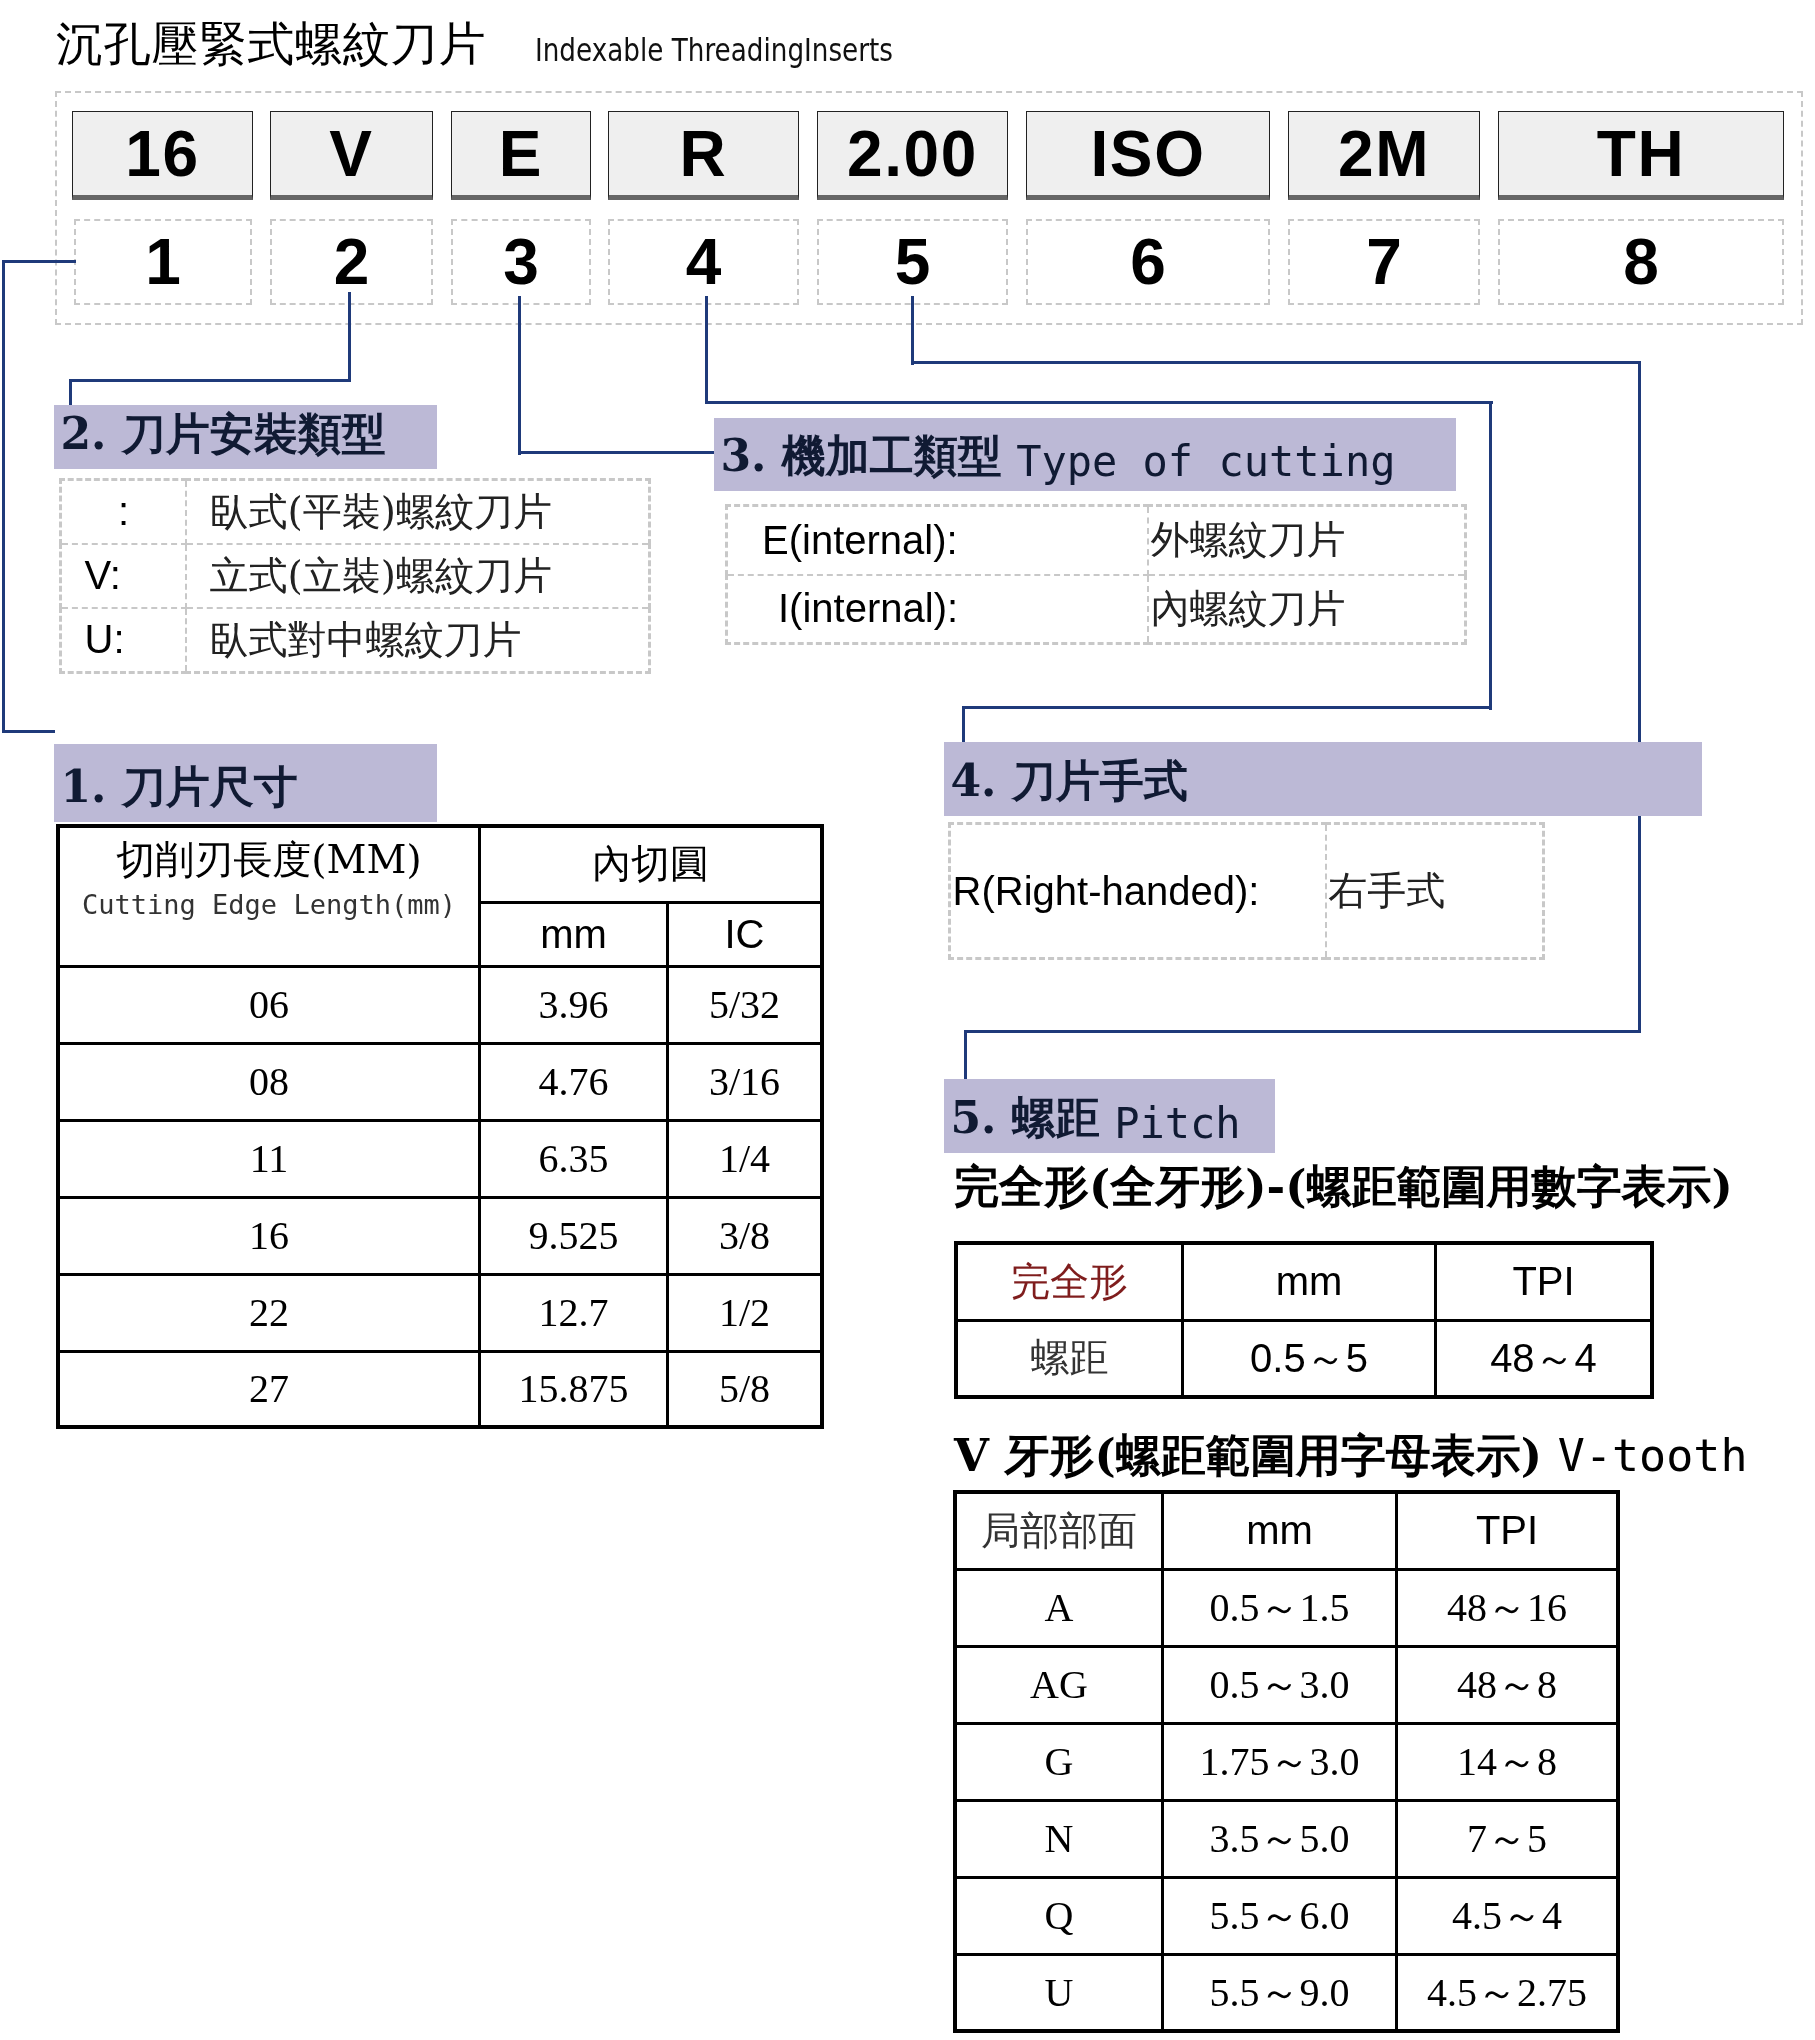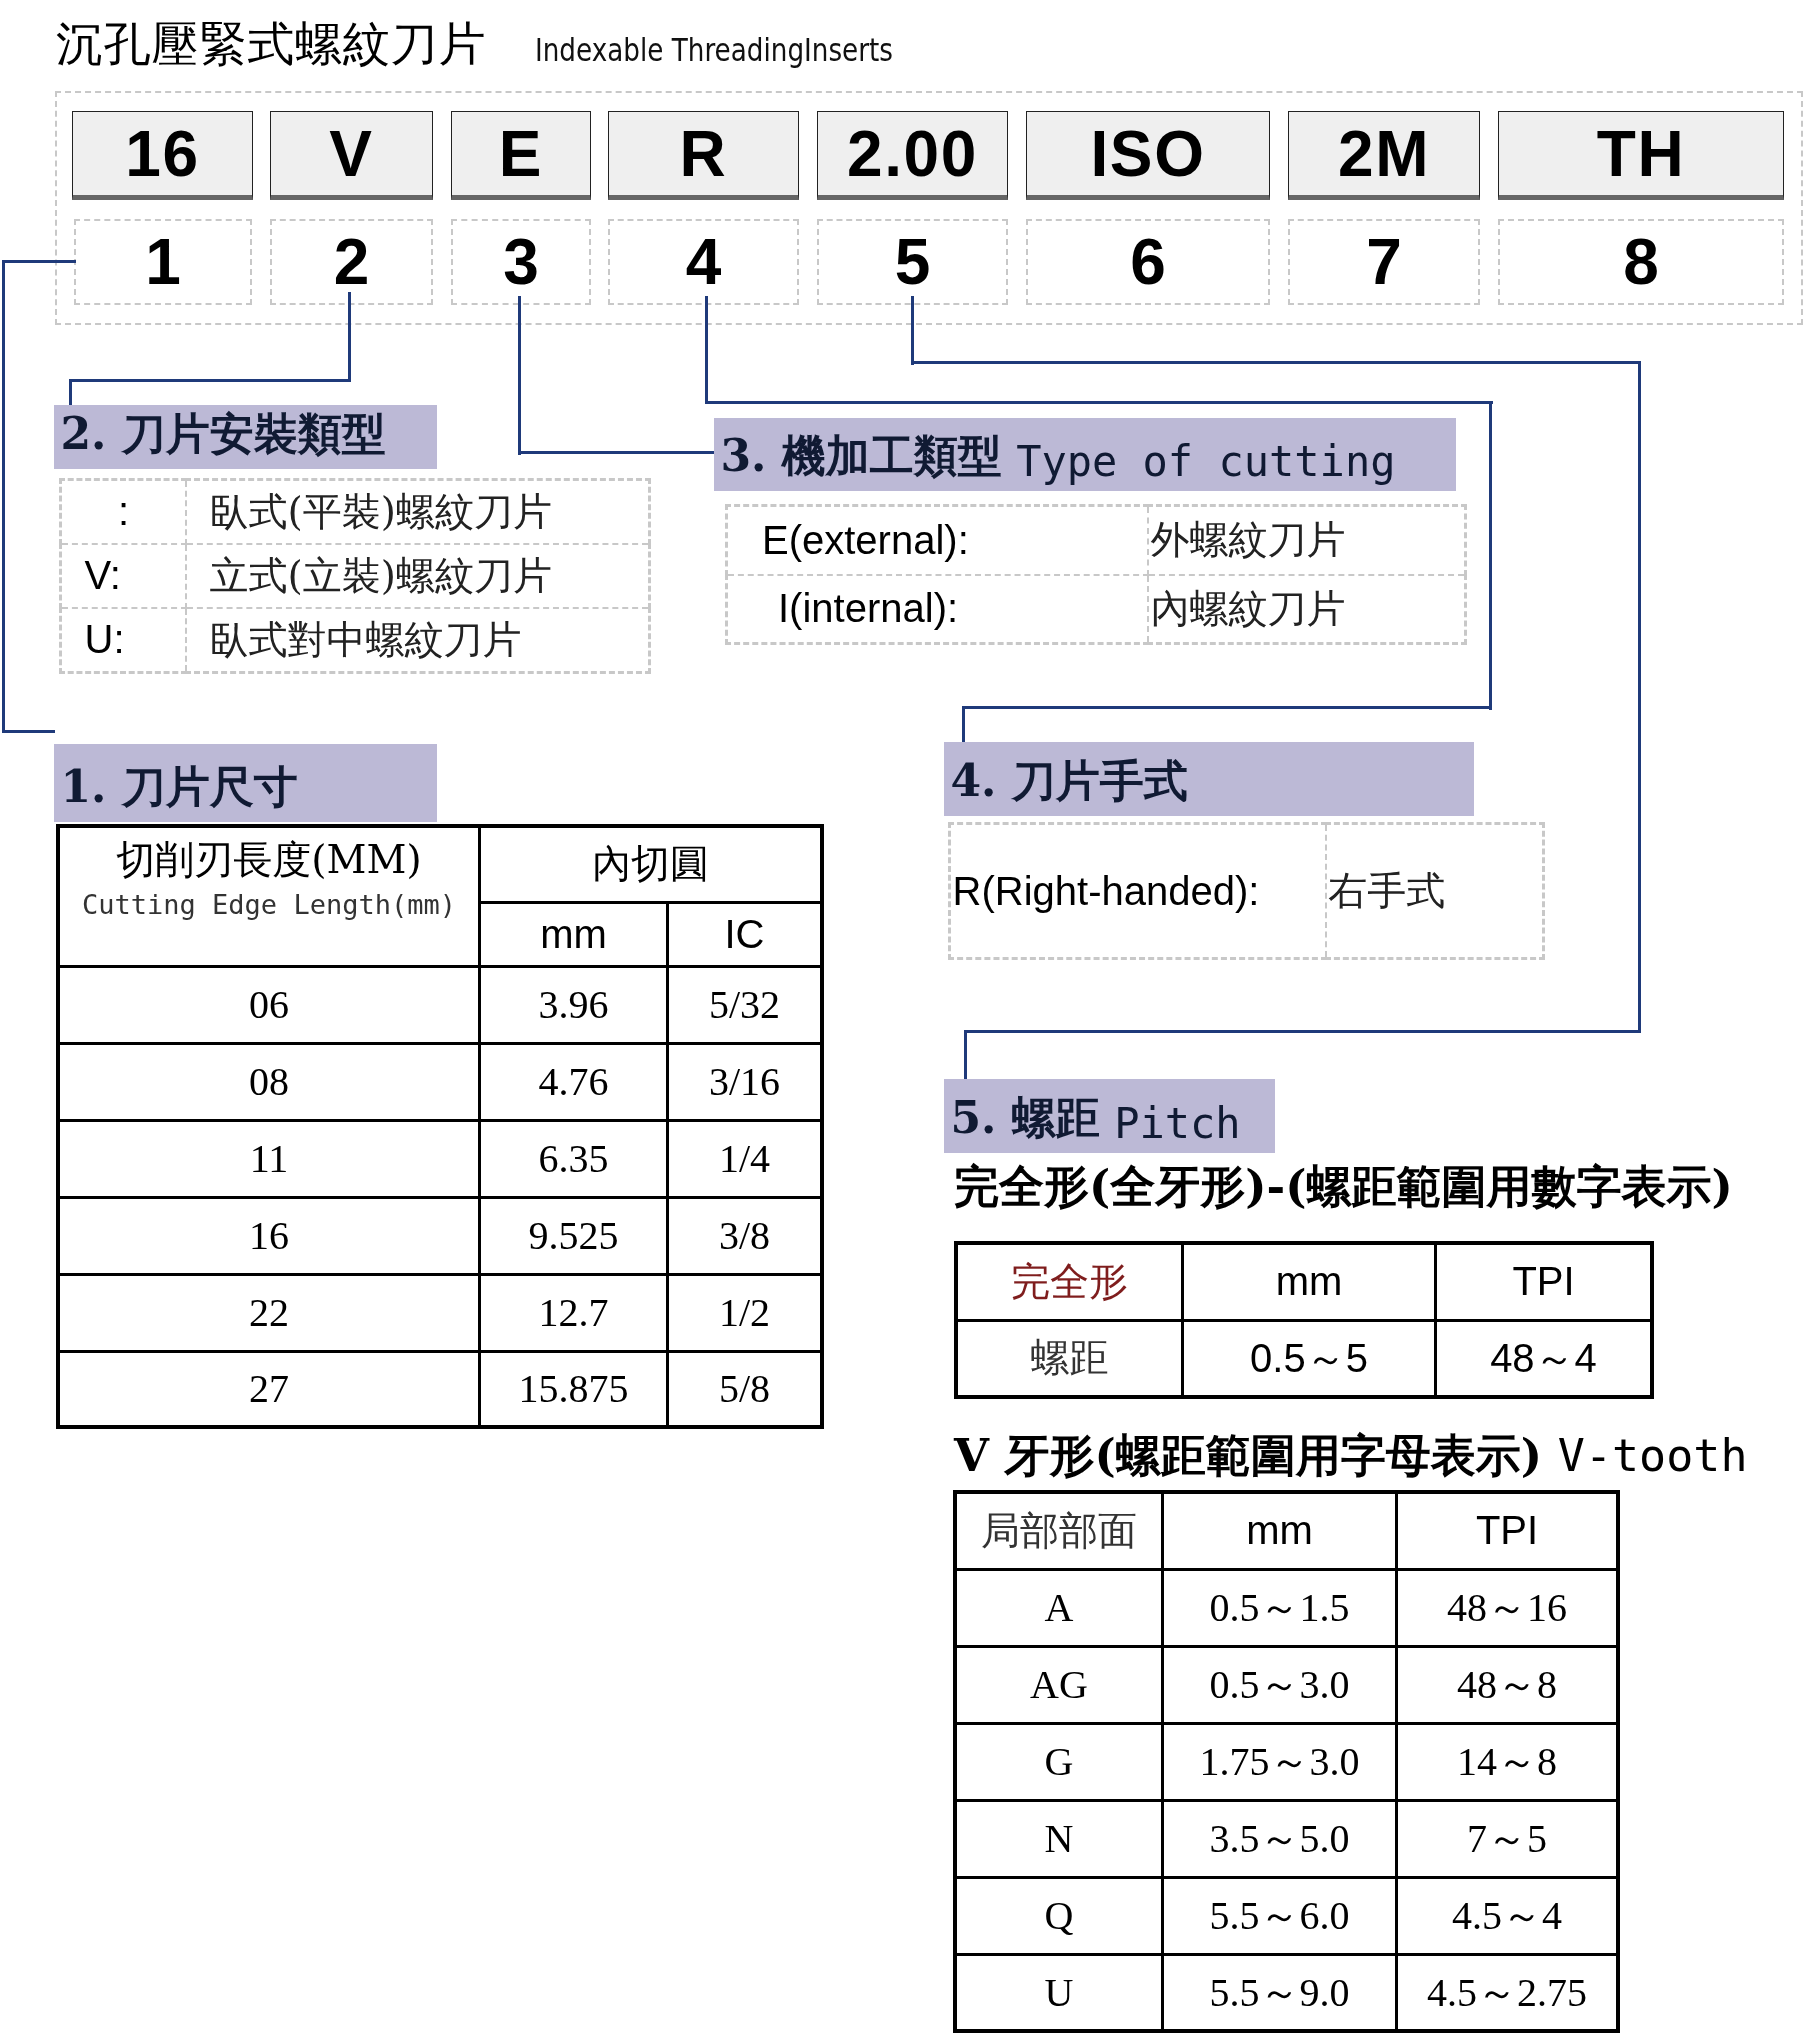--- a/index.html
+++ b/index.html
@@ -111,21 +111,21 @@
 </tbody>
   </table>
 
 <div class="abs sec-head" style="left:714px;top:418px;width:742px;height:73px;">
   <span>3. 機加工類型</span>
   <span class="en">Type of cutting</span>
 </div>
 <table class="dtab" style="left:725px;top:504px;width:742px;height:137px;">
   <tbody>
       <tr style="height:69px;">
-    <td class="code" style="width:385px;padding-left:34px;">E(external):</td>
+    <td class="code" style="width:385px;padding-left:34px;">E(internal):</td>
     <td class="desc" style="padding-left:1.6px;">外螺紋刀片</td>
   </tr>
   <tr style="height:69px;">
     <td class="code" style="padding-left:50px;">I(internal):</td>
     <td class="desc" style="padding-left:1.6px;">內螺紋刀片</td>
   </tr>
 </tbody>
   </table>
 
 <div class="abs sec-head" style="left:54px;top:744px;width:383px;height:78px;">
@@ -170,21 +170,21 @@
     <td class="serif" style="font-size:40px;">1/2</td>
   </tr>
   <tr style="height:76px;margin-top:16px;">
     <td class="serif" style="font-size:40px;">27</td>
     <td class="serif" style="font-size:40px;">15.875</td>
     <td class="serif" style="font-size:40px;">5/8</td>
   </tr>
 </tbody>
   </table>
 
-<div class="abs sec-head" style="left:944px;top:742px;width:530px;height:74px;">
+<div class="abs sec-head" style="left:944px;top:742px;width:758px;height:74px;">
   <span>4. 刀片手式</span>
 </div>
 <table class="dtab" style="left:948px;top:822px;width:597px;height:138px;">
   <tbody>
       <tr style="height:69px;">
     <td class="code" style="width:372px;padding-left:1.6px;white-space:nowrap;">R(Right-handed):</td>
     <td class="desc" style="padding-left:1.6px;">右手式</td>
   </tr>
 </tbody>
   </table>

